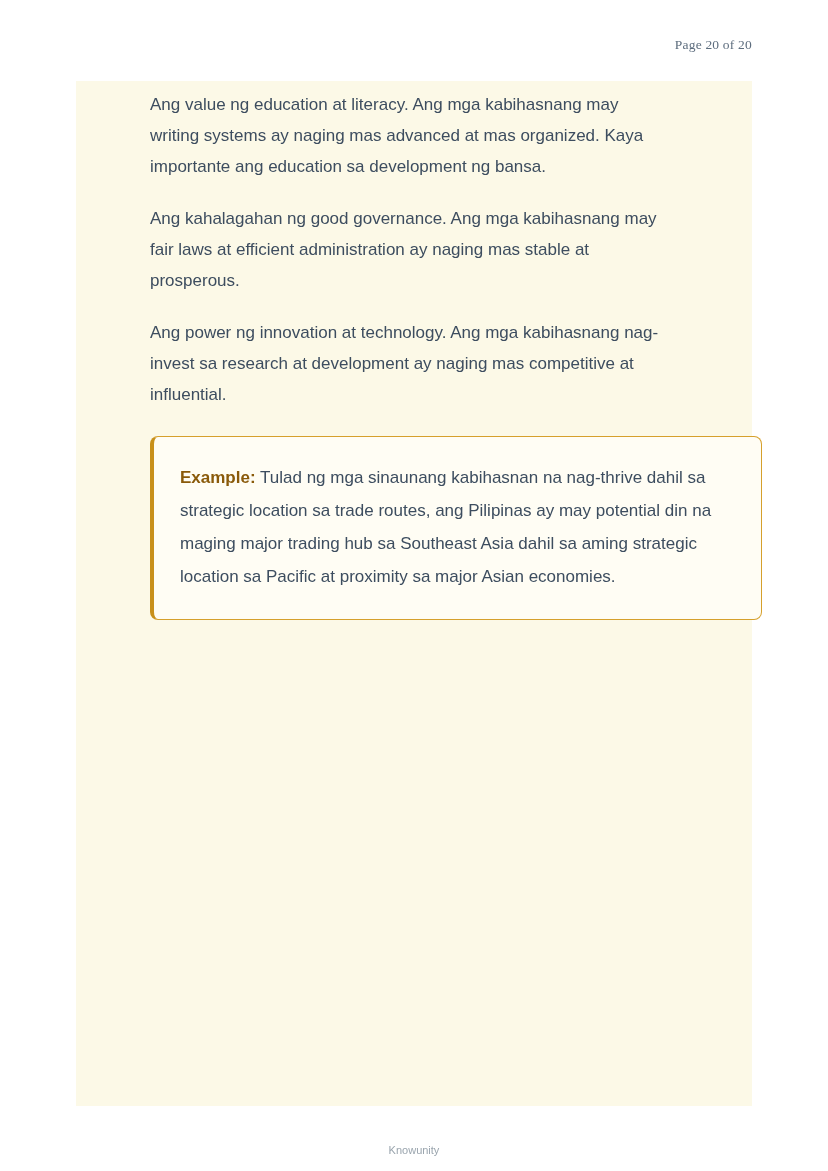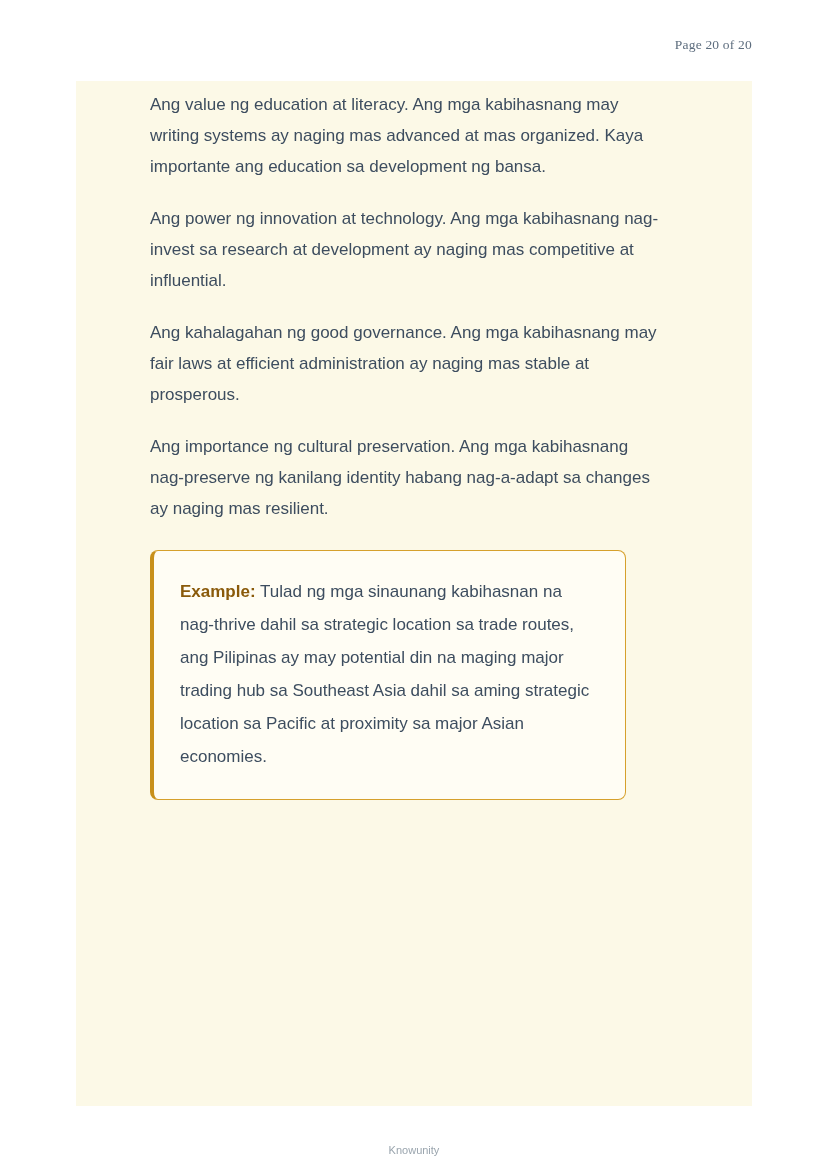--- a/index.html
+++ b/index.html
@@ -39,21 +39,21 @@
   }
   .body-para {
     font-size: 17px;
     line-height: 31px;
     color: #3d4d5f;
     margin-bottom: 21px;
     max-width: 516px;
   }
   .example-box {
     margin-top: 26px;
-    width: 476px;
+    width: 612px;
     background: #fffdf4;
     border: 1.5px solid #d6a02c;
     border-left: 4px solid #c8901a;
     border-radius: 8px;
     padding: 24px 30px 26px 26px;
   }
   .example-text {
     font-size: 17px;
     line-height: 33px;
     color: #3d4d5f;
@@ -77,25 +77,24 @@
 
 <div class="page">
 
   <div class="page-indicator">Page 20 of 20</div>
 
   <div class="sheet">
     <div class="text-col">
 
       <p class="body-para">Ang value ng education at literacy. Ang mga kabihasnang may writing systems ay naging mas advanced at mas organized. Kaya importante ang education sa development ng bansa.</p>
 
+      <p class="body-para">Ang kahalagahan ng good governance. Ang mga kabihasnang may fair laws at efficient administration ay naging mas stable at prosperous.</p>
+
       <p class="body-para">Ang power ng innovation at technology. Ang mga kabihasnang nag-invest sa research at development ay naging mas competitive at influential.</p>
 
-      <p class="body-para">Ang kahalagahan ng good governance. Ang mga kabihasnang may fair laws at efficient administration ay naging mas stable at prosperous.</p>
-
-      <p class="body-para">Ang importance ng cultural preservation. Ang mga kabihasnang nag-preserve ng kanilang identity habang nag-a-adapt sa changes ay naging mas resilient.</p>
 
       <div class="example-box">
         <p class="example-text"><strong class="example-label">Example:</strong> <span>Tulad ng mga sinaunang kabihasnan na nag-thrive dahil sa strategic location sa trade routes, ang Pilipinas ay may potential din na maging major trading hub sa Southeast Asia dahil sa aming strategic location sa Pacific at proximity sa major Asian economies.</span></p>
       </div>
 
     </div>
   </div>
 
   <div class="footer">Knowunity</div>
 

